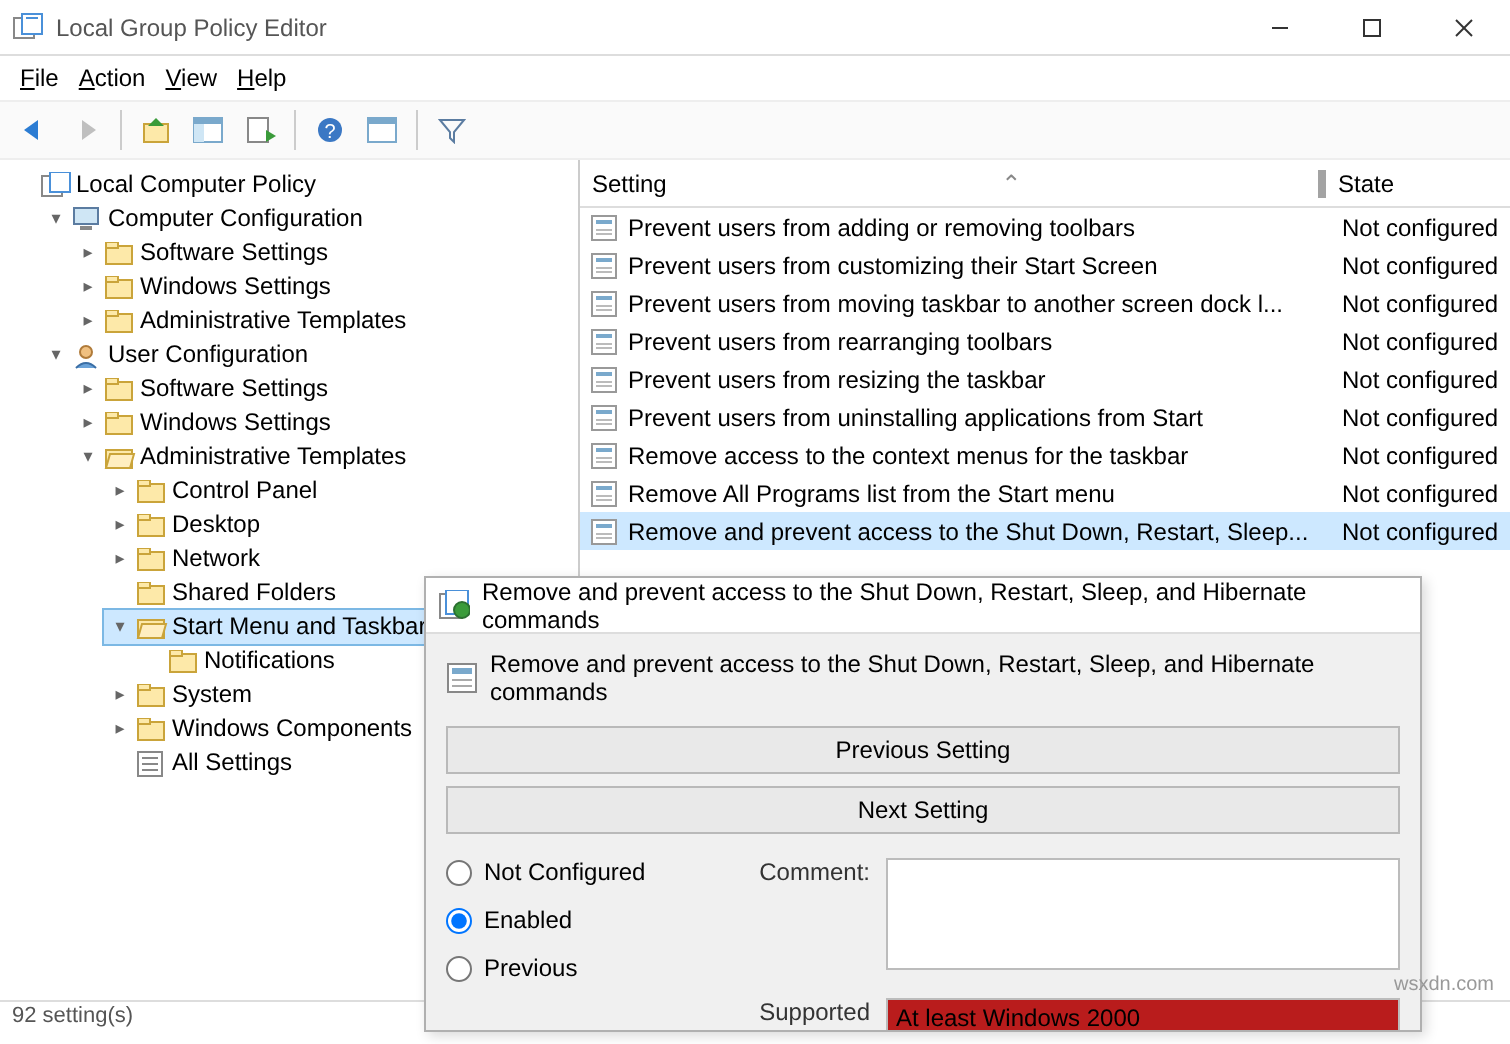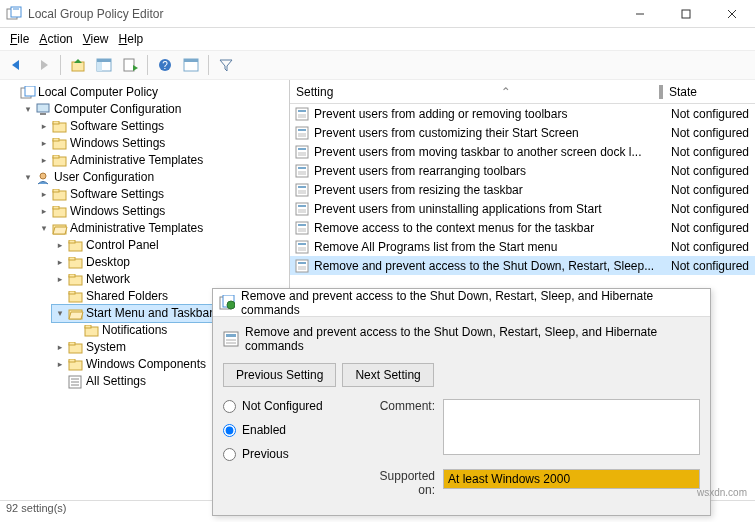--- a/index.html
+++ b/index.html
@@ -54,28 +54,28 @@
     .list-body::-webkit-scrollbar-thumb { background: #c2c2c2; }
 
     
     .statusbar { height: 20px; border-top: 1px solid #ddd; font-size: 11px; color: #555; padding: 1px 6px; }
 
     
     .dialog { position: absolute; left: 212px; top: 288px; width: 499px; height: 228px; background: #f0f0f0; border: 1px solid #b0b0b0; box-shadow: 2px 2px 6px rgba(0,0,0,0.15); overflow: hidden; }
     .dlg-title { height: 28px; display: flex; align-items: center; padding: 0 6px; gap: 6px; background: #fff; border-bottom: 1px solid #ddd; font-size: 12px; }
     .dlg-body { padding: 8px 10px; font-size: 12px; }
     .dlg-heading { display: flex; align-items: center; gap: 6px; margin-bottom: 10px; }
-    .dlg-btns { display: flex; gap: 6px; margin-bottom: 12px; }
+    .dlg-btns { display: flex; gap: 6px; margin-bottom: 12px; flex-direction: column; }
     .dlg-btn { padding: 4px 12px; background: #e9e9e9; border: 1px solid #b9b9b9; font-size: 12px; }
     .dlg-btn span:first-letter { text-decoration: underline; }
     .dlg-grid { display: grid; grid-template-columns: 140px 80px 1fr; row-gap: 8px; align-items: start; }
     .radio-row { display: flex; align-items: center; gap: 6px; }
     .radio-row input { margin: 0; }
     .comment-box { border: 1px solid #bcbcbc; background: #fff; height: 56px; width: 100%; padding: 3px; font-size: 12px; resize: none; }
-    .supported-box { border: 1px solid #bcbcbc; background: #eab308; height: 20px; width: 100%; padding: 1px 4px; font-size: 12px; display: flex; align-items: center; }
+    .supported-box { border: 1px solid #bcbcbc; background: #b91c1c; height: 20px; width: 100%; padding: 1px 4px; font-size: 12px; display: flex; align-items: center; }
     .lbl-right { text-align: right; padding-right: 8px; color: #333; }
 
     .watermark { position: absolute; right: 8px; bottom: 24px; font-size: 10px; color: #999; }
 
     
     svg { display: block; }
   </style>
 </head>
 <body>
 

